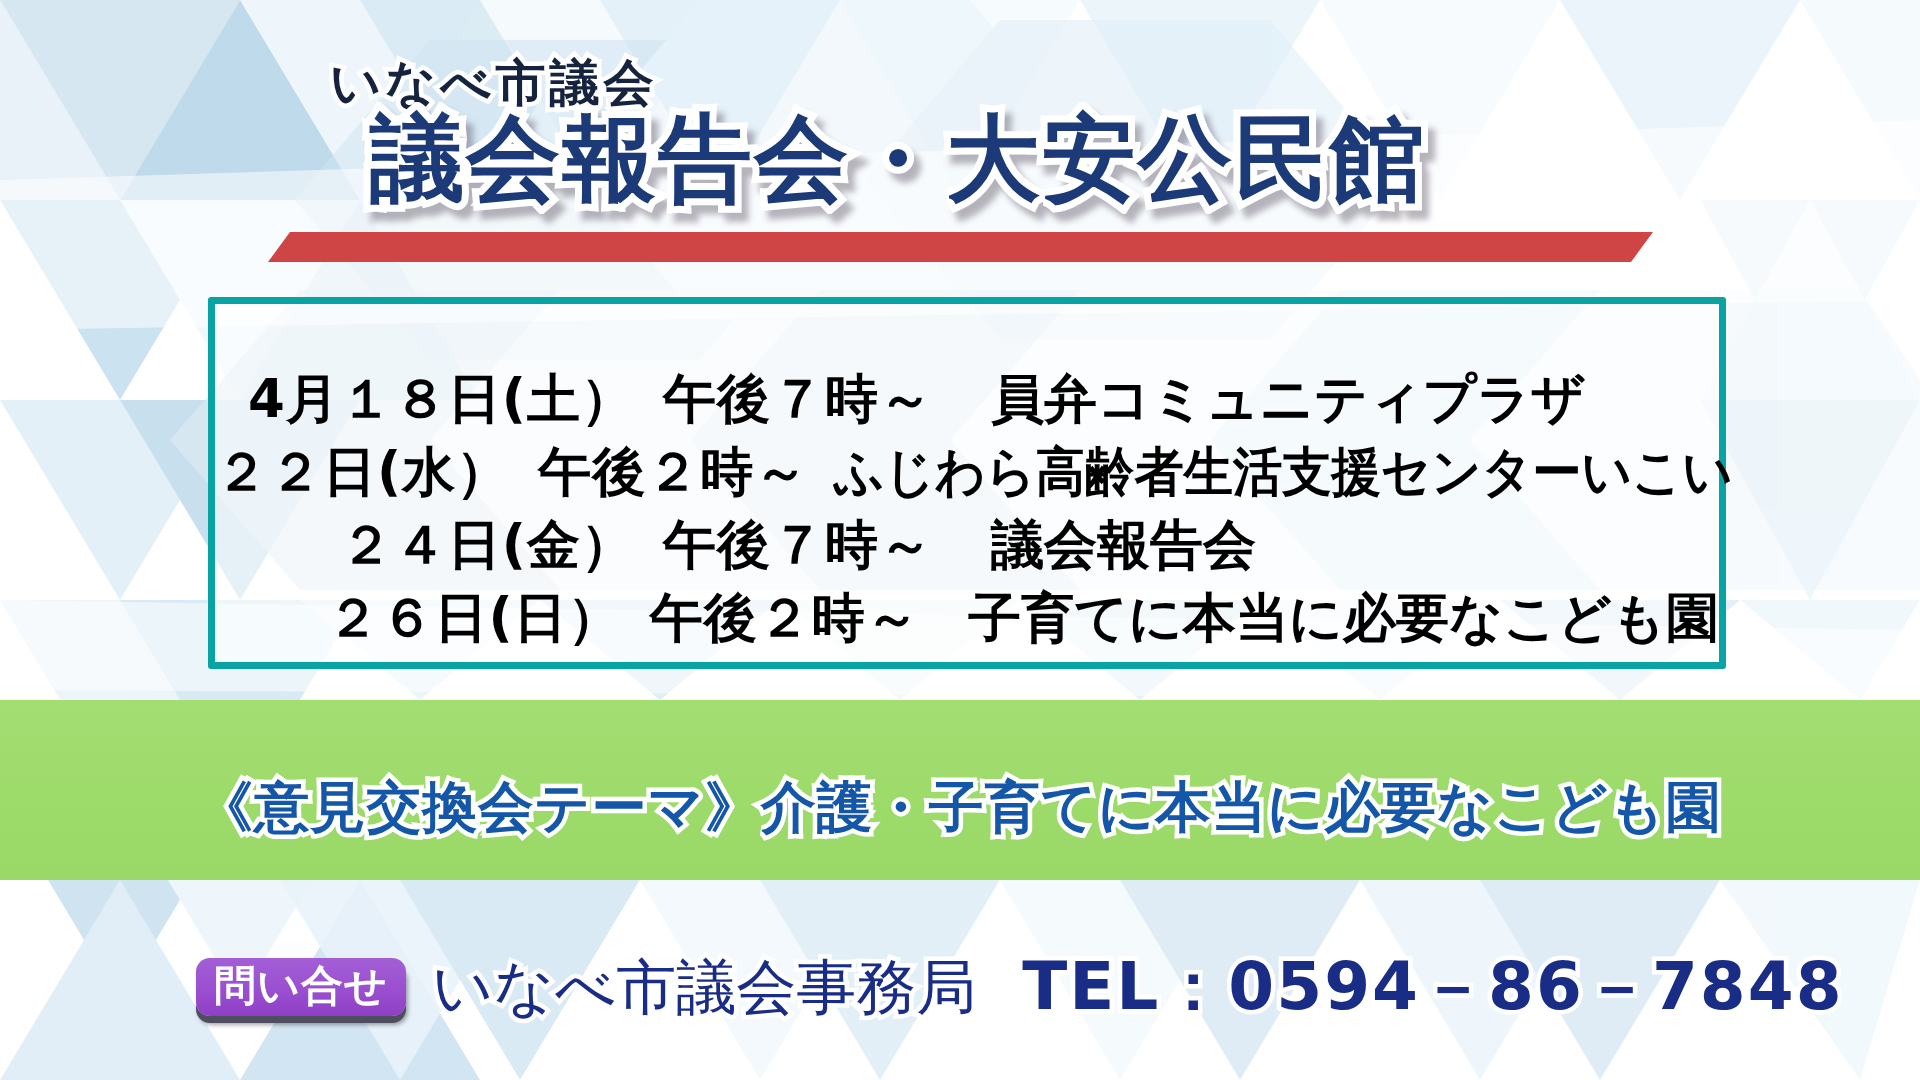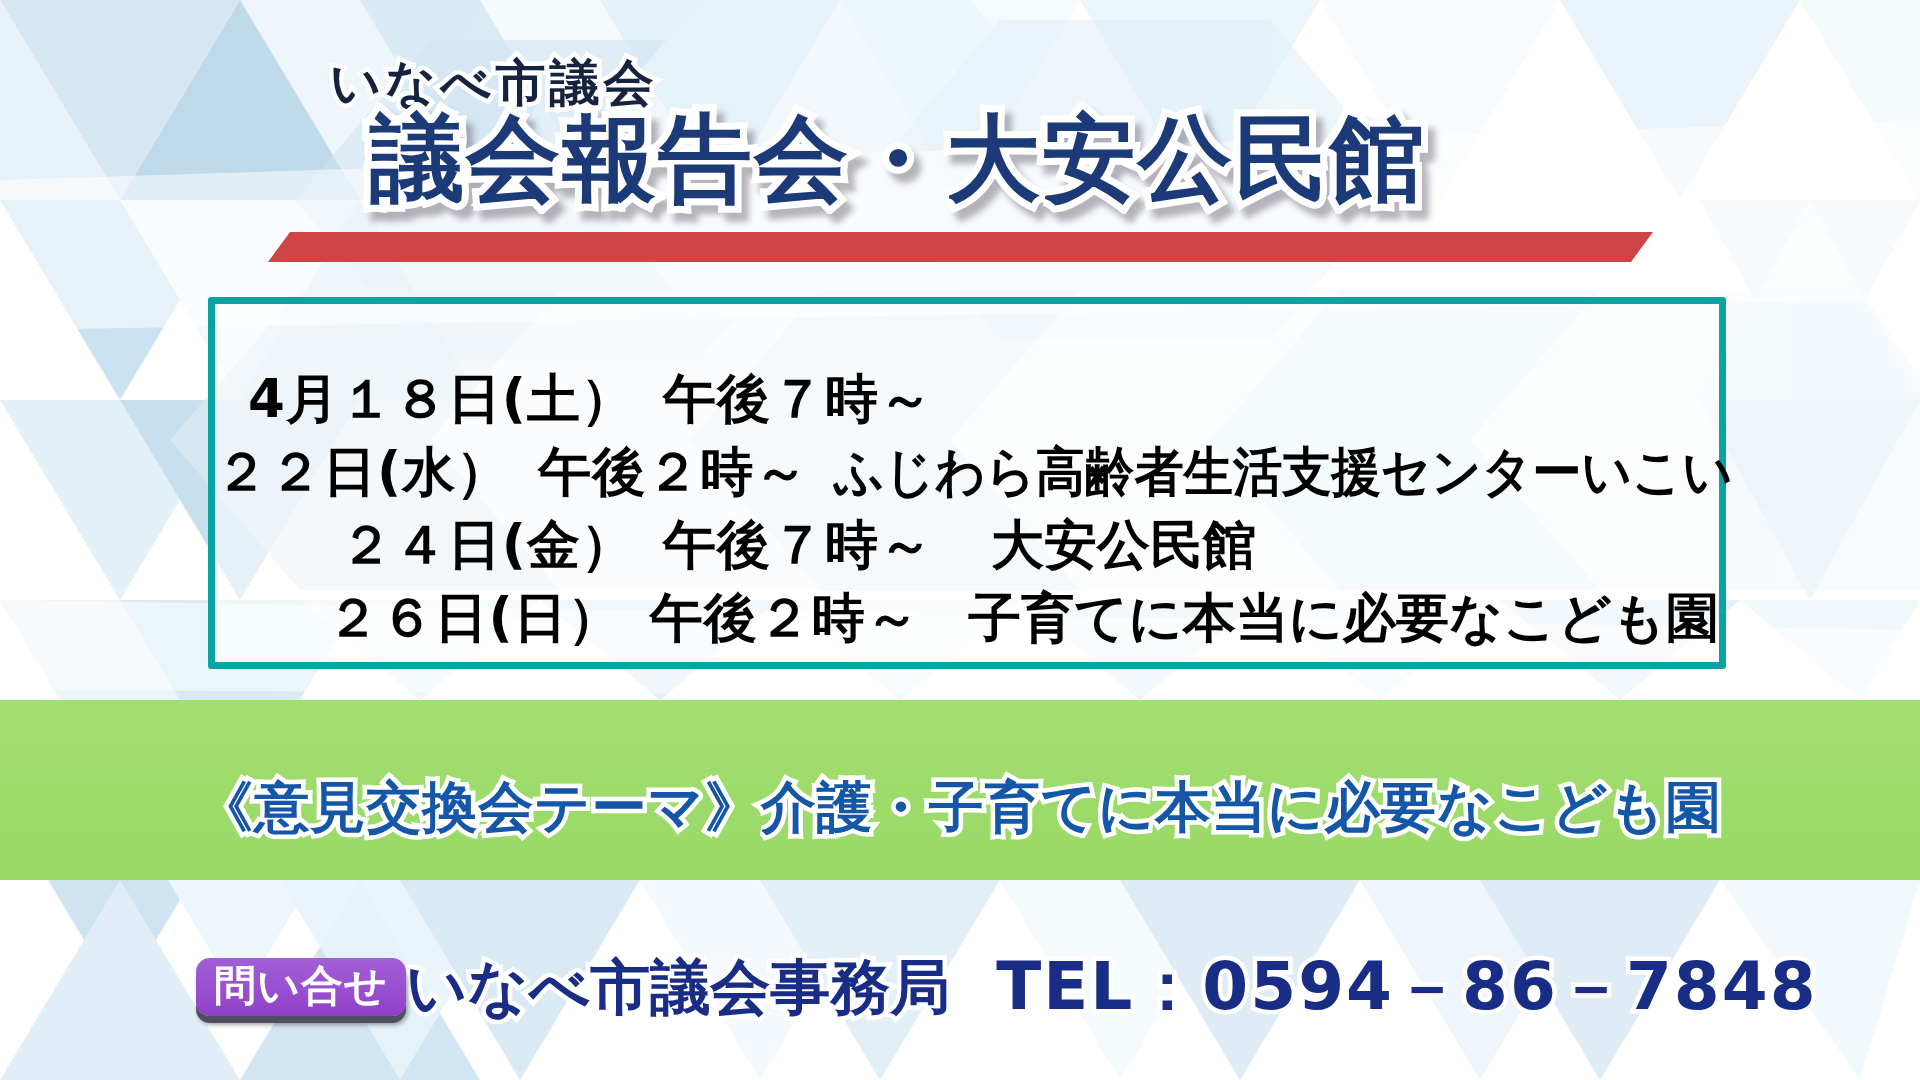--- a/index.html
+++ b/index.html
@@ -182,22 +182,23 @@
     font-weight: bold;
     letter-spacing: 1px;
     border-radius: 14px;
     padding: 6px 18px 9px 18px;
     height: 58px;
     box-sizing: border-box;
     box-shadow: 0 7px 0 #4e4e5e, 2px 9px 4px rgba(0,0,0,0.35);
     white-space: nowrap;
   }
   .contact-org {
+    margin-left: 26px;
     font-size: 60px;
-    font-weight: bold;
+    font-weight: normal;
     color: #1a2d86;
     letter-spacing: 0px;
     line-height: 1;
     -webkit-text-stroke: 9px #ffffff;
     paint-order: stroke fill;
     white-space: nowrap;
   }
   .contact-tel {
     margin-left: 46px;
     font-size: 66px;
@@ -306,32 +307,33 @@
     <div class="ribbon"></div>
     <div class="subtitle">いなべ市議会</div>
     <div class="main-title">議会報告会・大安公民館</div>
   </div>
 
   <div class="schedule-box">
 
     <div class="sched-row">
       <span class="sched-date">4月１８日(土）</span>
       <span class="sched-time">午後７時～</span>
+      <span class="sched-place">員弁コミュニティプラザ</span>
     </div>
 
     <div class="sched-row">
       <span class="sched-date">２２日(水）</span>
       <span class="sched-time">午後２時～</span>
       <span class="sched-place condensed">ふじわら高齢者生活支援センターいこい</span>
     </div>
 
     <div class="sched-row">
       <span class="sched-date">２４日(金）</span>
       <span class="sched-time">午後７時～</span>
-      <span class="sched-place">大安公民館</span>
+      <span class="sched-place">議会報告会</span>
     </div>
 
     <div class="sched-row">
       <span class="sched-date">２６日(日）</span>
       <span class="sched-time">午後２時～</span>
       <span class="sched-place">子育てに本当に必要なこども園</span>
     </div>
 
   </div>
 

